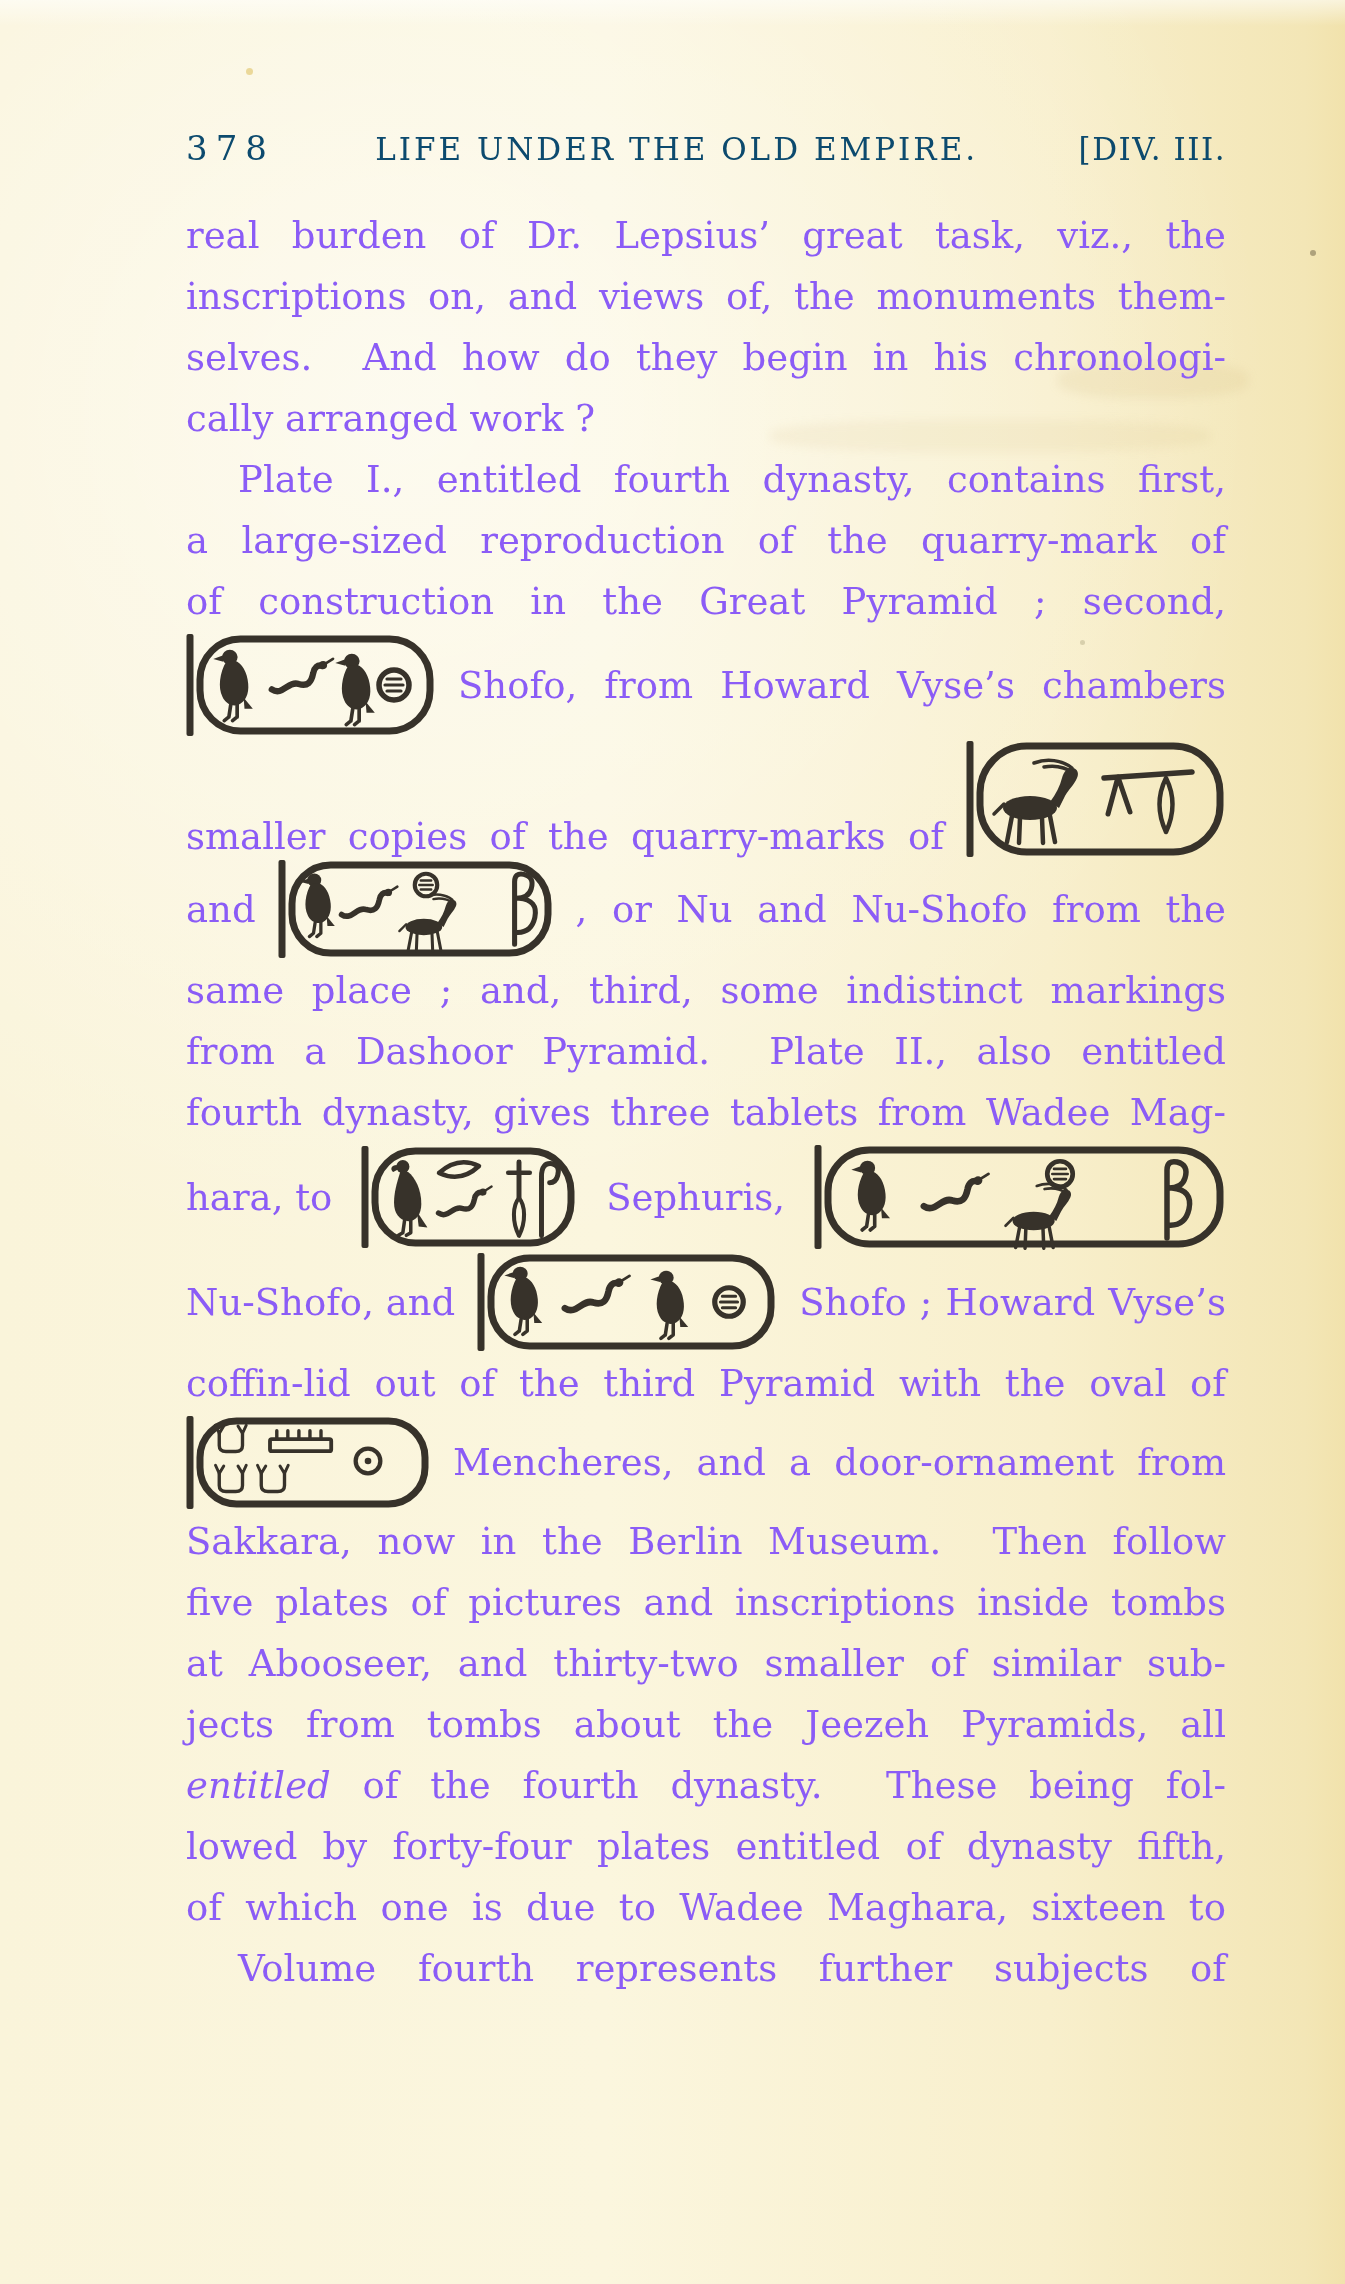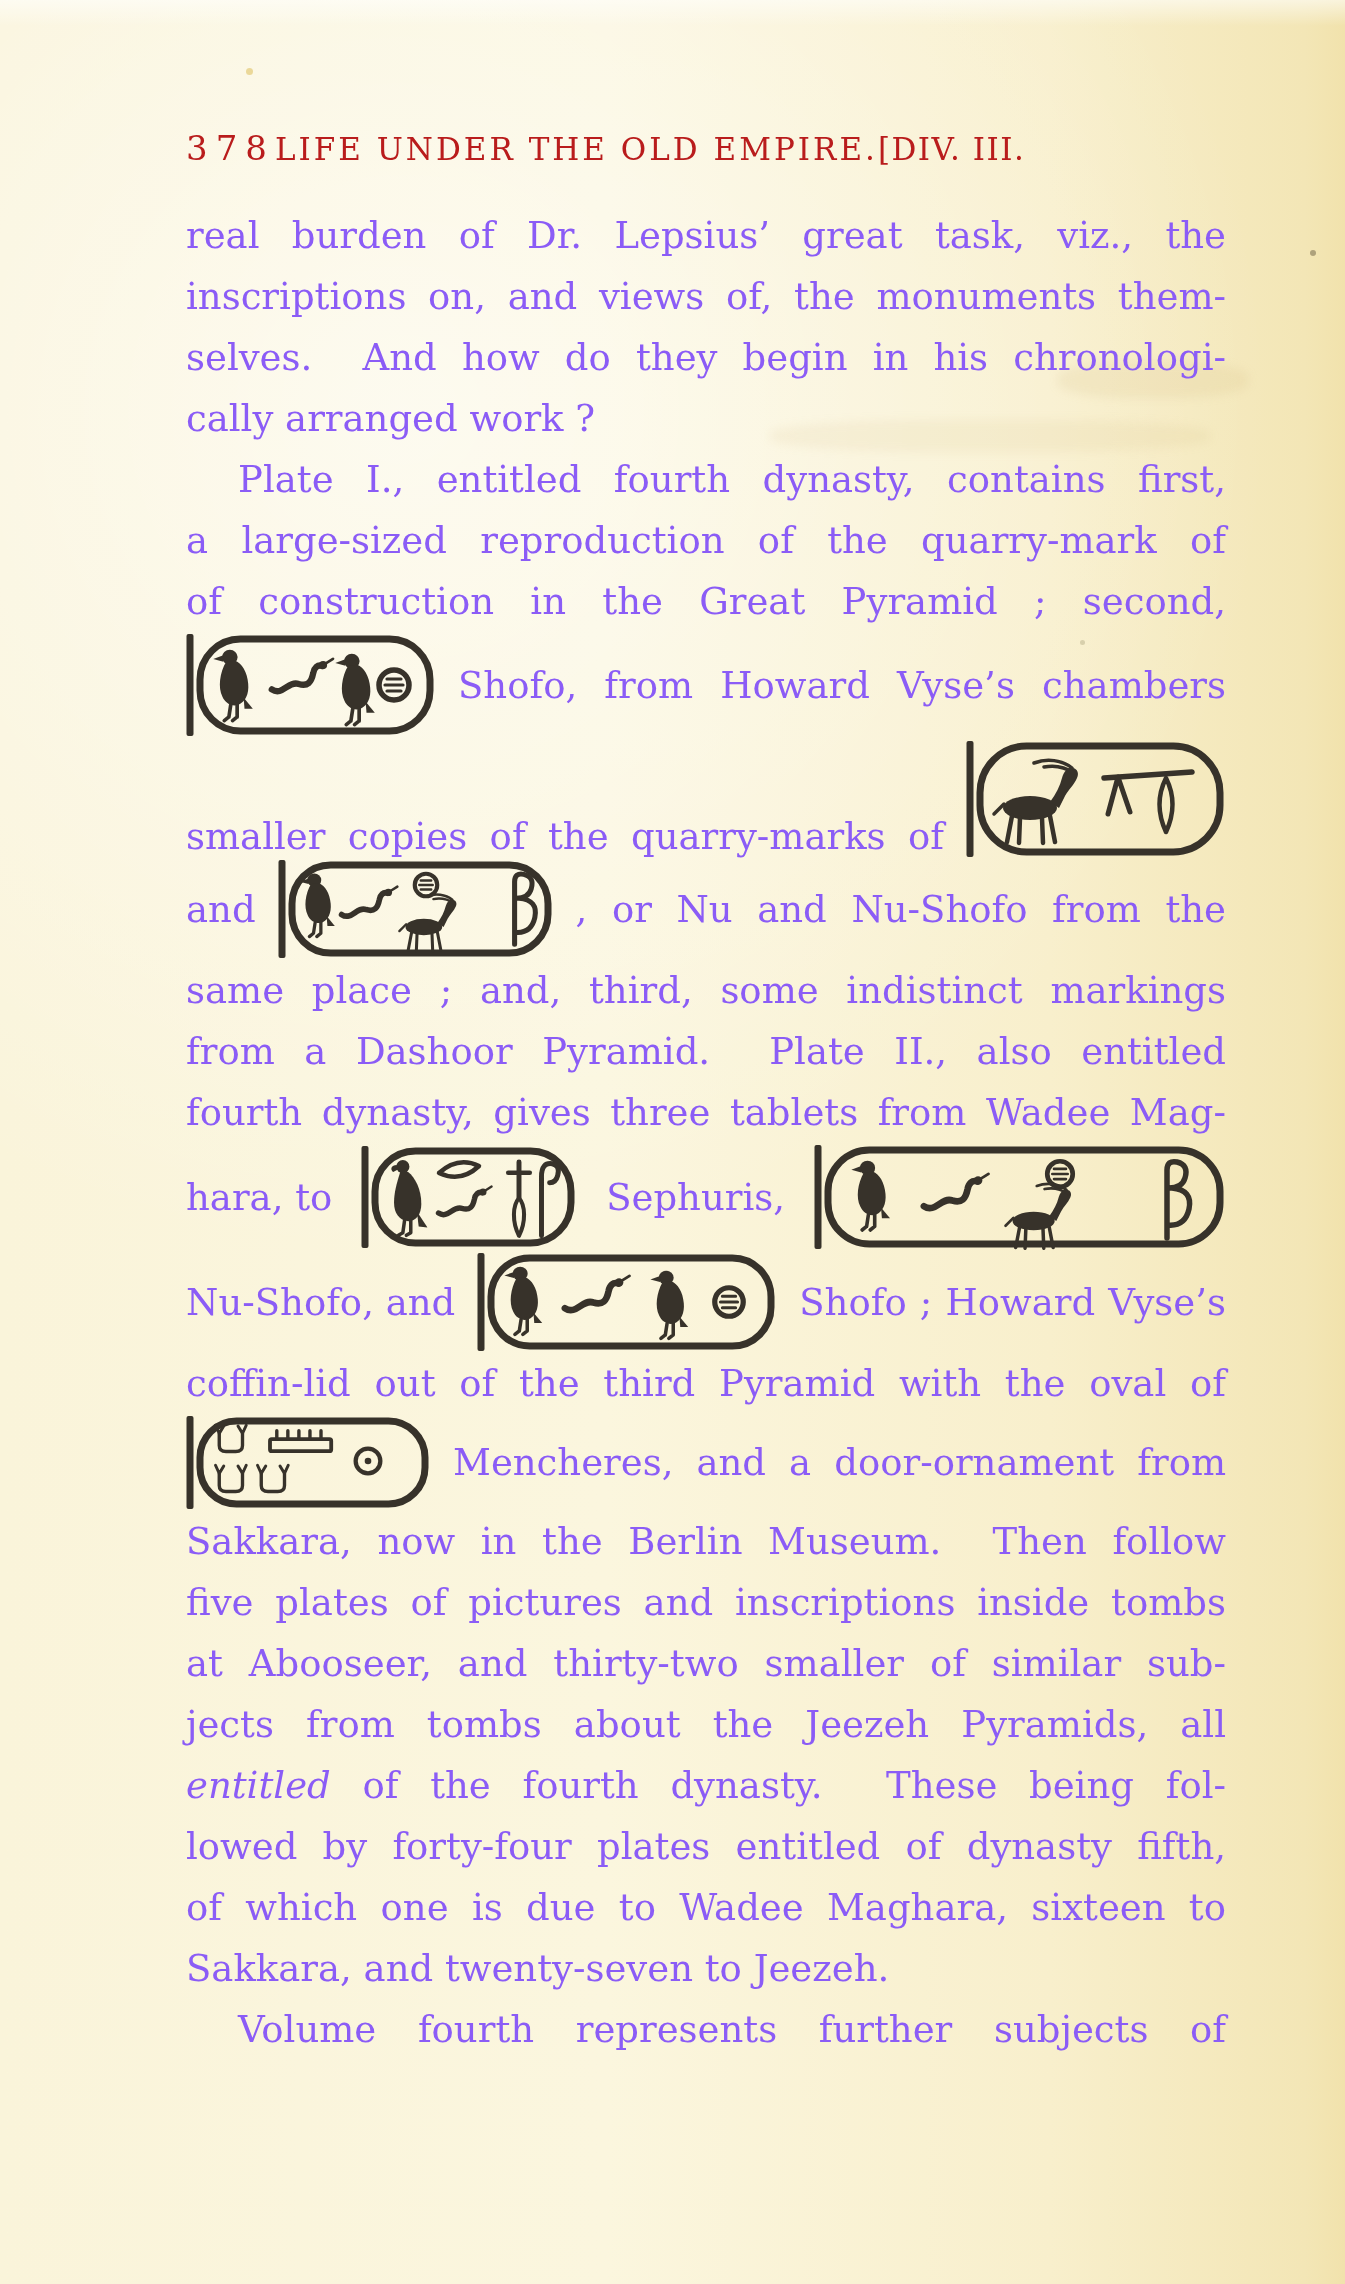--- a/index.html
+++ b/index.html
@@ -12,22 +12,22 @@
     background:linear-gradient(90deg,#faf4da 0%,#fbf6de 45%,#f8efcc 78%,#f3e6b6 97%,#f1e2ac 100%);
   }
   .paper::before{content:"";position:absolute;inset:0;
     background:radial-gradient(95% 55% at 30% 18%, rgba(255,255,255,.55), rgba(255,255,255,0) 68%);
   }
   .paper::after{content:"";position:absolute;left:0;top:0;right:0;height:26px;
     background:linear-gradient(180deg, rgba(255,255,252,.6), rgba(255,255,252,0));
   }
   #header{
     position:absolute;left:186px;top:128px;width:1040px;
-    display:flex;justify-content:flex-start;align-items:baseline;
-    color:#b91c1c;
+    display:flex;justify-content:space-between;align-items:baseline;
+    color:#0c4a6e;
   }
   #page-number{font-size:34px;letter-spacing:8px;}
   #running-title{font-size:31px;letter-spacing:3px;}
   #division{font-size:31px;letter-spacing:1.5px;}
   #text-block{
     position:absolute;left:186px;top:205px;width:1040px;
     color:#8b5cf6;font-size:37px;
   }
   .row{width:1040px;box-sizing:border-box;}
   .row.plain{height:61px;line-height:61px;}
@@ -272,15 +272,14 @@
         </svg></span>
       <span class="seg fill">Mencheres, and a door-ornament from</span>
     </div>
     <div class="row plain just"><span>Sakkara, now in the Berlin Museum.&nbsp; Then follow</span></div>
     <div class="row plain just"><span>five plates of pictures and inscriptions inside tombs</span></div>
     <div class="row plain just"><span>at Abooseer, and thirty-two smaller of similar sub-</span></div>
     <div class="row plain just"><span>jects from tombs about the Jeezeh Pyramids, all</span></div>
     <div class="row plain just"><span class="it">entitled</span><span> of the fourth dynasty.&nbsp; These being fol-</span></div>
     <div class="row plain just"><span>lowed by forty-four plates entitled of dynasty fifth,</span></div>
     <div class="row plain just"><span>of which one is due to Wadee Maghara, sixteen to</span></div>
-    <div class="row plain"><span>Sakkara, and twenty-seven to Jeezeh.</span></div>
     <div class="row plain just ind"><span>Volume fourth represents further subjects of</span></div>
   </div>
 
 </body></html>

